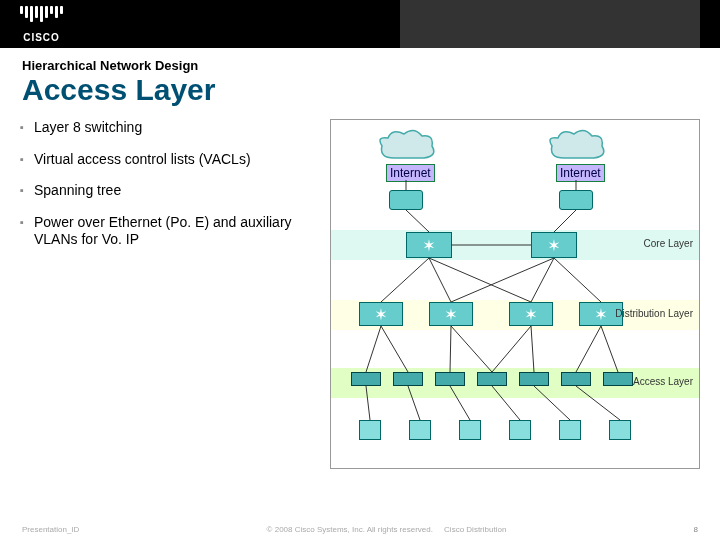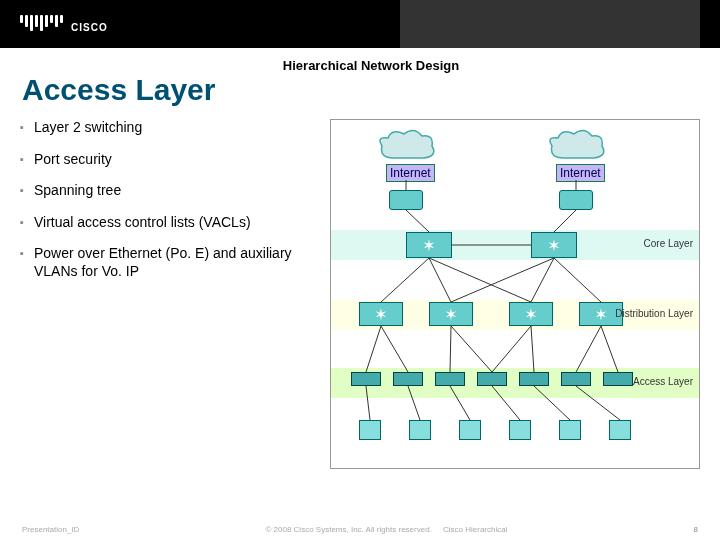--- a/index.html
+++ b/index.html
@@ -7,29 +7,29 @@
     width: 720px; height: 540px;
     font-family: Arial, Helvetica, sans-serif;
     background: #fff; color: #000;
     position: relative; overflow: hidden;
   }
   .header-bar {
     height: 48px; background: #000;
     display: flex; align-items: center; justify-content: space-between;
     padding: 0 20px;
   }
-  .logo { color: #fff; display: flex; flex-direction: row; align-items: flex-end; gap: 8px; }
+  .logo { color: #fff; display: flex; flex-direction: column; align-items: center; gap: 8px; }
   .logo-bars { display: flex; gap: 2px; margin-bottom: 2px; }
   .bar { width: 3px; background: #fff; border-radius: 1px; }
   .b1 { height: 8px; } .b2 { height: 12px; } .b3 { height: 16px; }
   .b4 { height: 12px; }
   .logo-text { font-size: 10px; font-weight: bold; letter-spacing: 1px; }
   .people-strip { width: 300px; height: 48px; background: #333;
     display:flex; align-items:center; justify-content:center; color:#666; font-size:9px;}
-  .subtitle { font-size: 13px; margin: 10px 0 0 22px; font-weight: bold; text-align: center; }
+  .subtitle { font-size: 13px; margin: 10px 0 0 22px; font-weight: bold; }
   .title { font-size: 30px; color: #005073; margin: 0 0 12px 22px; font-weight: bold; }
   .content { display: flex; padding: 0 20px; gap: 10px; }
   .bullets { width: 300px; }
   .bullets ul { list-style: none; }
   .bullets li { font-size: 14px; margin-bottom: 14px; padding-left: 14px; position: relative; line-height: 1.25; }
   .bullets li::before { content: "▪"; position: absolute; left: 0; color: #888; font-size: 11px; top: 2px; }
   .diagram { flex: 1; border: 1px solid #999; height: 350px; position: relative; background: #fff; }
   .diag-label { position: absolute; font-size: 10px; color: #333; }
   .cloud { position: absolute; width: 70px; height: 40px; }
   .cloud svg { width: 100%; height: 100%; }
@@ -73,24 +73,23 @@
   </div>
   <div class="people-strip"></div>
 </div>
 
 <div class="subtitle">Hierarchical Network Design</div>
 <div class="title">Access Layer</div>
 
 <div class="content">
   <div class="bullets">
     <ul>
-      <li>Layer 2 switching</li>
-      <li>Port security</li>
+      <li>Layer 8 switching</li>
+      <li>Virtual access control lists (VACLs)</li>
       <li>Spanning tree</li>
-      <li>Virtual access control lists (VACLs)</li>
       <li>Power over Ethernet (Po. E) and auxiliary VLANs for Vo. IP</li>
     </ul>
   </div>
 
   <div class="diagram">
 
     <div class="band core"></div>
     <div class="band dist"></div>
     <div class="band access"></div>
 
@@ -179,16 +178,16 @@
       </g>
     </svg>
   </div>
 </div>
 
 <div class="footer">
   <span>Presentation_ID</span>
   <span class="mid">
     <span>© 2008 Cisco Systems, Inc. All rights reserved.</span>
     &nbsp;&nbsp;&nbsp;
-    <span>Cisco Hierarchical</span>
+    <span>Cisco Distribution</span>
   </span>
   <span class="right">8</span>
 </div>
 
 </body></html>

